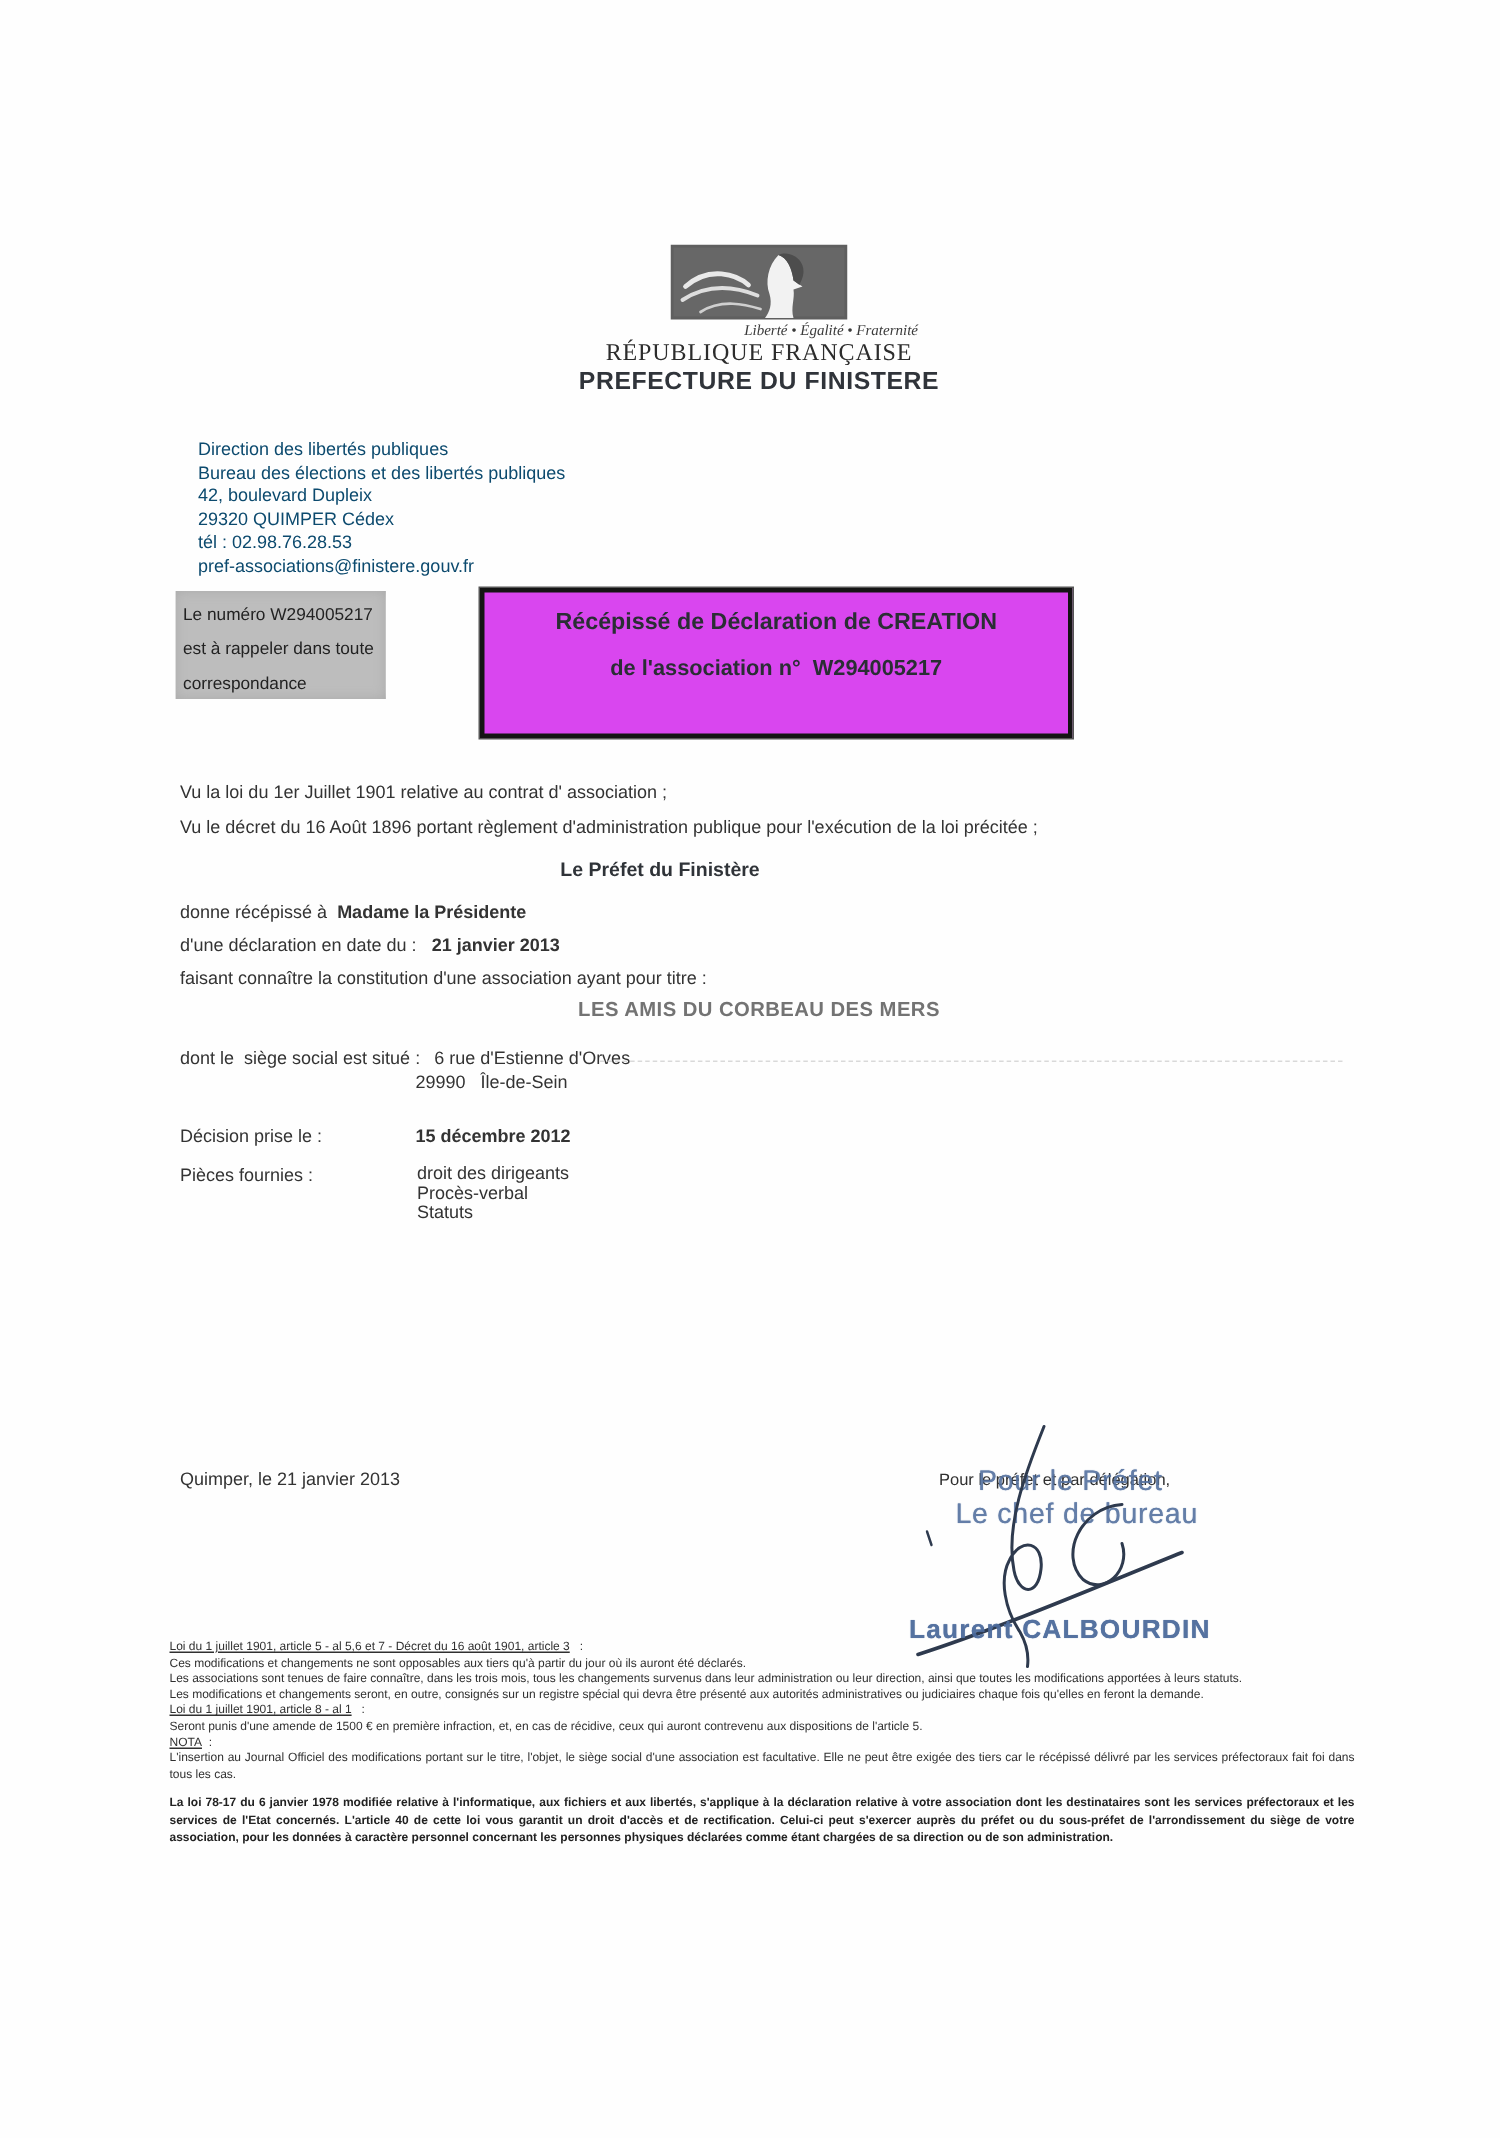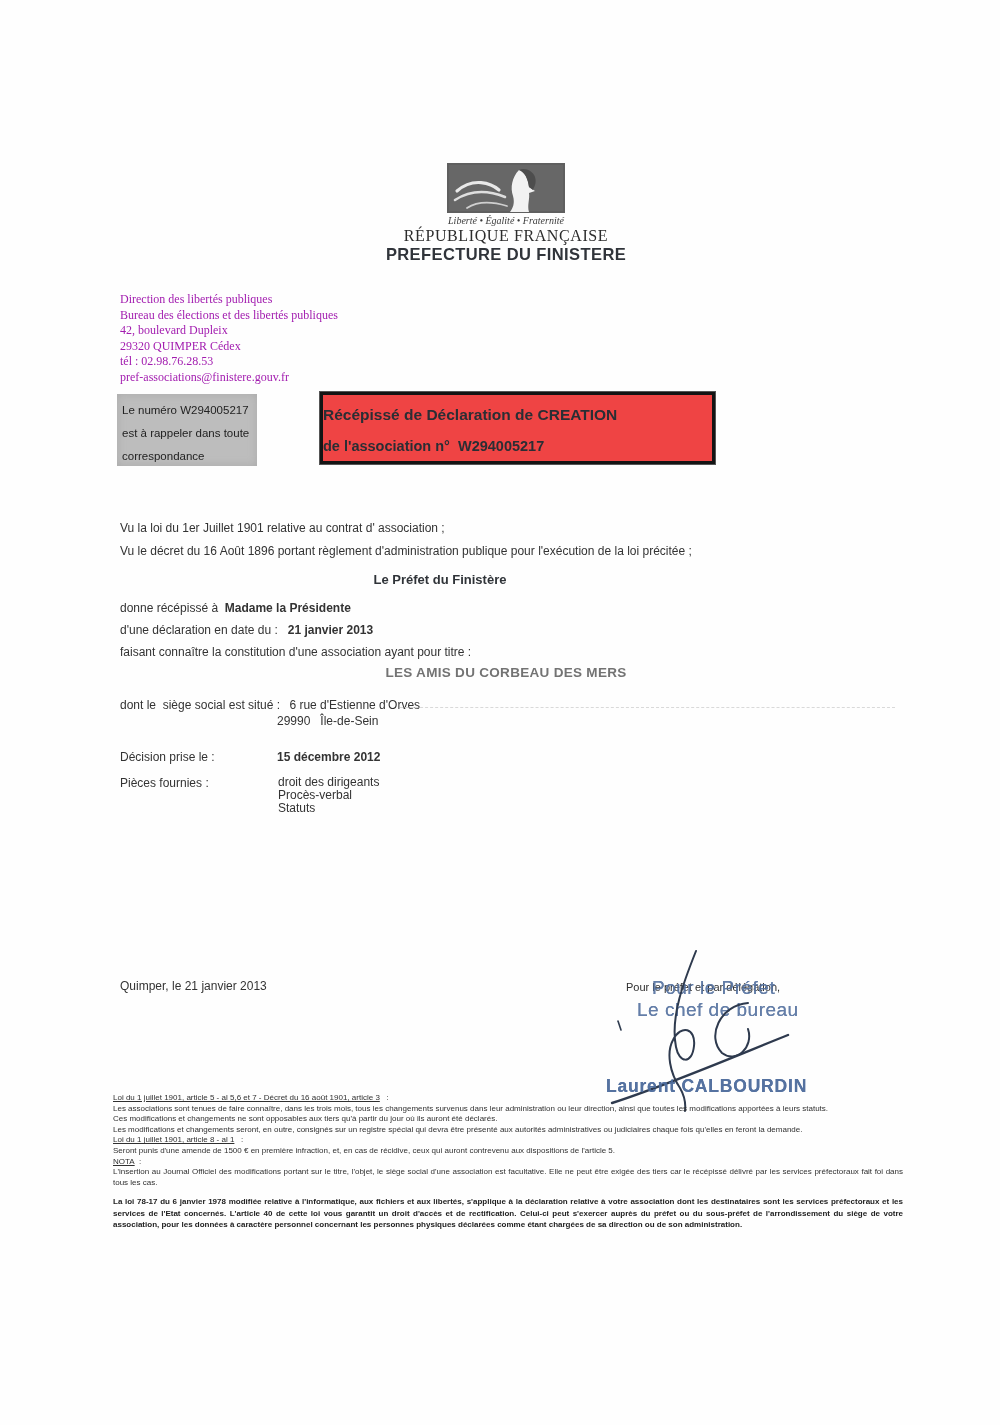--- a/index.html
+++ b/index.html
@@ -7,38 +7,38 @@
     position:relative;width:1000px;height:1425px;margin:0 auto;
     background:#fefefe;
     font-family:"Liberation Sans","DejaVu Sans",sans-serif;
     color:#2e2e2e;overflow:hidden;
   }
   .abs{position:absolute;}
   .line{white-space:pre-wrap;}
   .b{font-weight:bold;}
   
   .logo-wrap{left:447px;top:163px;width:118px;text-align:center;}
-  .motto{left:400px;top:215px;width:212px;text-align:center;
+  .motto{left:400px;top:215px;width:212px;text-align:right;
          font-family:"Liberation Serif","DejaVu Serif",serif;
          font-style:italic;font-size:10px;color:#3a3a3a;}
   .republic{left:400px;top:227px;width:212px;text-align:center;
          font-family:"Liberation Serif","DejaVu Serif",serif;
          font-size:16px;letter-spacing:.6px;color:#2c2c2c;}
   .prefecture{left:250px;top:245px;width:512px;text-align:center;
          font-size:16.5px;font-weight:bold;letter-spacing:.4px;color:#30343a;}
   
-  .sender{left:120px;top:292px;font-size:12px;line-height:15.6px;color:#a21caf;font-family:Liberation Serif, serif;}
+  .sender{left:132px;top:292px;font-size:12px;line-height:15.6px;color:#0c4a6e;}
   
   .notice{left:117px;top:394px;width:140px;height:72px;background:#bdbdbd;
           box-shadow:inset 0 0 8px #aaa;
           font-size:11.5px;color:#222;padding:5px 0 0 5px;box-sizing:border-box;line-height:23px;}
   
-  .receipt{left:320px;top:392px;width:395px;height:72px;background:#ef4444;
+  .receipt{left:320px;top:392px;width:395px;height:100px;background:#d946ef;
            border:3px solid #141414;outline:1px solid #555;box-sizing:border-box;
-           text-align:left;color:#2a2e34;}
+           text-align:center;color:#2a2e34;}
   .receipt .l1{margin-top:11px;font-size:15.5px;font-weight:bold;}
   .receipt .l2{margin-top:14px;font-size:14.5px;font-weight:bold;}
   
   .t12{font-size:12px;color:#333;}
   .prefect-title{left:120px;top:572px;width:640px;text-align:center;
                  font-size:13px;font-weight:bold;color:#2f3338;}
   .assoc-title{left:250px;top:665px;width:512px;text-align:center;
                font-size:13.5px;font-weight:bold;letter-spacing:.3px;color:#737373;}
   .artifact-line{left:400px;top:707px;width:495px;border-top:1px dashed #d9d9d9;height:0;}
   
@@ -136,22 +136,22 @@
       <path d="M150,60 C122,62 108,94 124,110 C138,121 156,104 150,86" stroke-width="2"></path>
       <path d="M190,92 C140,112 70,142 14,160" stroke-width="2.4"></path>
       <path d="M20,78 l3,9" stroke-width="1.6"></path>
     </g>
   </svg>
 
   <div class="abs stamp-name" style="left:606px;top:1076px;">Laurent CALBOURDIN</div>
 
   <div class="abs footer">
     <div class="nw"><span class="u">Loi du 1 juillet 1901, article 5 - al 5,6 et 7 - Décret du 16 août 1901, article 3</span>&nbsp;&nbsp;&nbsp;<span>:</span></div>
+    <div class="nw">Ces modifications et changements ne sont opposables aux tiers qu'à partir du jour où ils auront été déclarés.</div>
     <div class="nw">Les associations sont tenues de faire connaître, dans les trois mois, tous les changements survenus dans leur administration ou leur direction, ainsi que toutes les modifications apportées à leurs statuts.</div>
-    <div class="nw">Ces modifications et changements ne sont opposables aux tiers qu'à partir du jour où ils auront été déclarés.</div>
     <div class="nw">Les modifications et changements seront, en outre, consignés sur un registre spécial qui devra être présenté aux autorités administratives ou judiciaires chaque fois qu'elles en feront la demande.</div>
     <div class="nw"><span class="u">Loi du 1 juillet 1901, article 8 - al 1</span>&nbsp;&nbsp;&nbsp;<span>:</span></div>
     <div class="nw">Seront punis d'une amende de 1500 € en première infraction, et, en cas de récidive, ceux qui auront contrevenu aux dispositions de l'article 5.</div>
     <div class="nw"><span class="u">NOTA</span>&nbsp;&nbsp;<span>:</span></div>
     <div class="just">L'insertion au Journal Officiel des modifications portant sur le titre, l'objet, le siège social d'une association est facultative. Elle ne peut être exigée des tiers car le récépissé délivré par les services préfectoraux fait foi dans tous les cas.</div>
     <div class="gap"></div>
     <div class="privacy">La loi 78-17 du 6 janvier 1978 modifiée relative à l'informatique, aux fichiers et aux libertés, s'applique à la déclaration relative à votre association dont les destinataires sont les services préfectoraux et les services de l'Etat concernés. L'article 40 de cette loi vous garantit un droit d'accès et de rectification. Celui-ci peut s'exercer auprès du préfet ou du sous-préfet de l'arrondissement du siège de votre association, pour les données à caractère personnel concernant les personnes physiques déclarées comme étant chargées de sa direction ou de son administration.</div>
   </div>
 
 </div>

